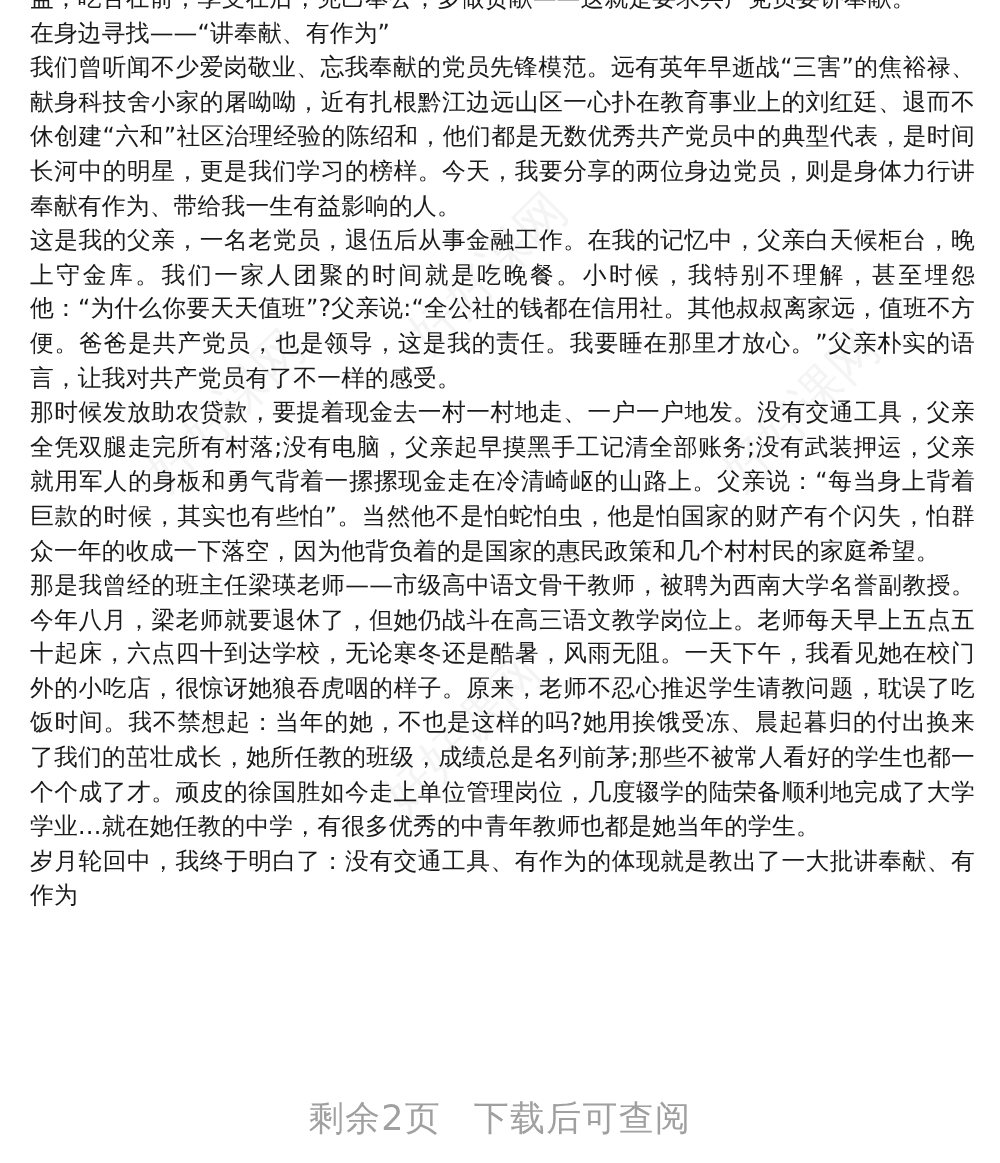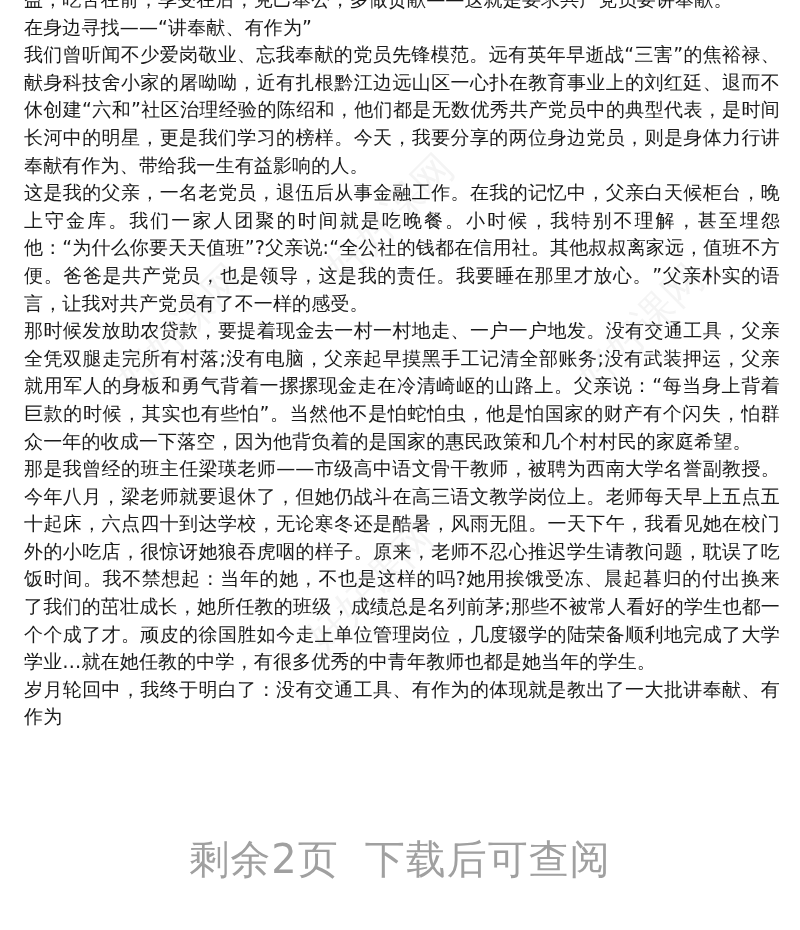--- a/index.html
+++ b/index.html
@@ -14,23 +14,23 @@
       font-size: 19px; line-height: 27.6px; color: #1a1a1a;
       letter-spacing: 0.15px;
     }
     .content p { margin: 0; text-align: justify; }
     .watermark {
       position: absolute; color: rgba(0,0,0,0.045);
       font-family: "DejaVu Sans", sans-serif; font-size: 40px;
       transform: rotate(-45deg); white-space: nowrap; pointer-events: none;
     }
     .more {
-      position: absolute; left: 0; top: 832px; width: 800px; text-align: center;
+      position: absolute; left: 0; top: 876px; width: 800px; text-align: center;
       font-family: "DejaVu Sans", "Liberation Sans", sans-serif;
-      font-size: 40px; color: #a0a0a0; letter-spacing: 1px;
+      font-size: 28px; color: #a0a0a0; letter-spacing: 1px;
     }
     .more span.gap { display: inline-block; width: 26px; }
   </style>
 </head>
 <body>
 
 <div class="page">
   <div class="watermark" style="left:310px;top:190px;">好好课网</div>
   <div class="watermark" style="left:100px;top:300px;">好好课网</div>
   <div class="watermark" style="left:560px;top:300px;">好好课网</div>

